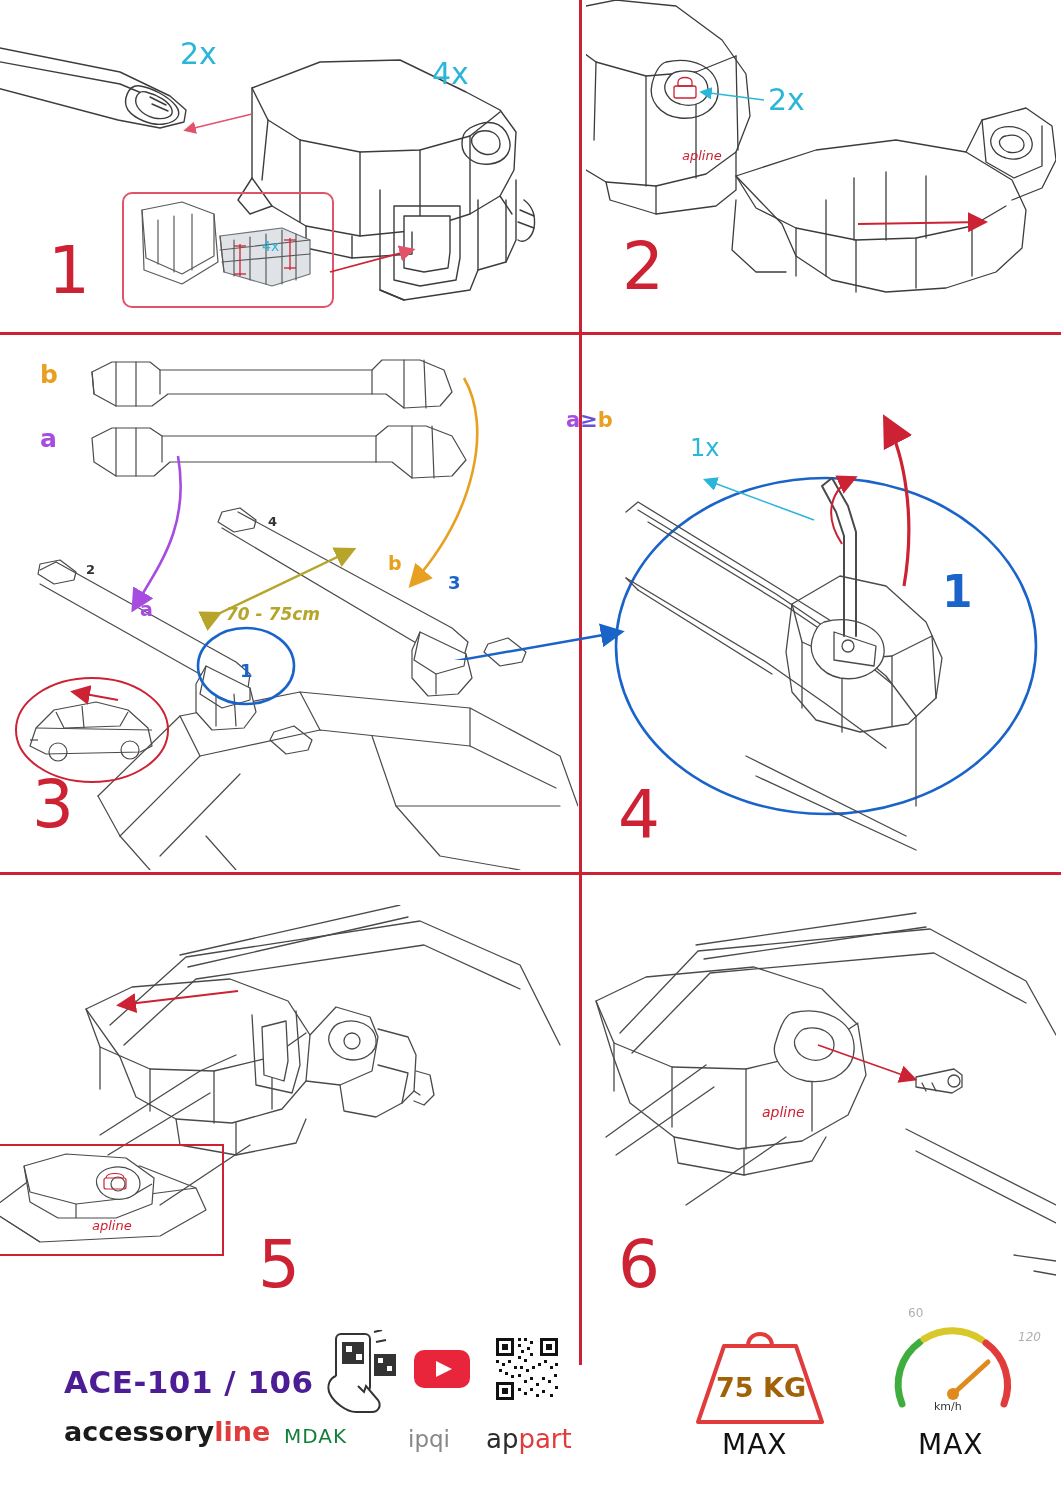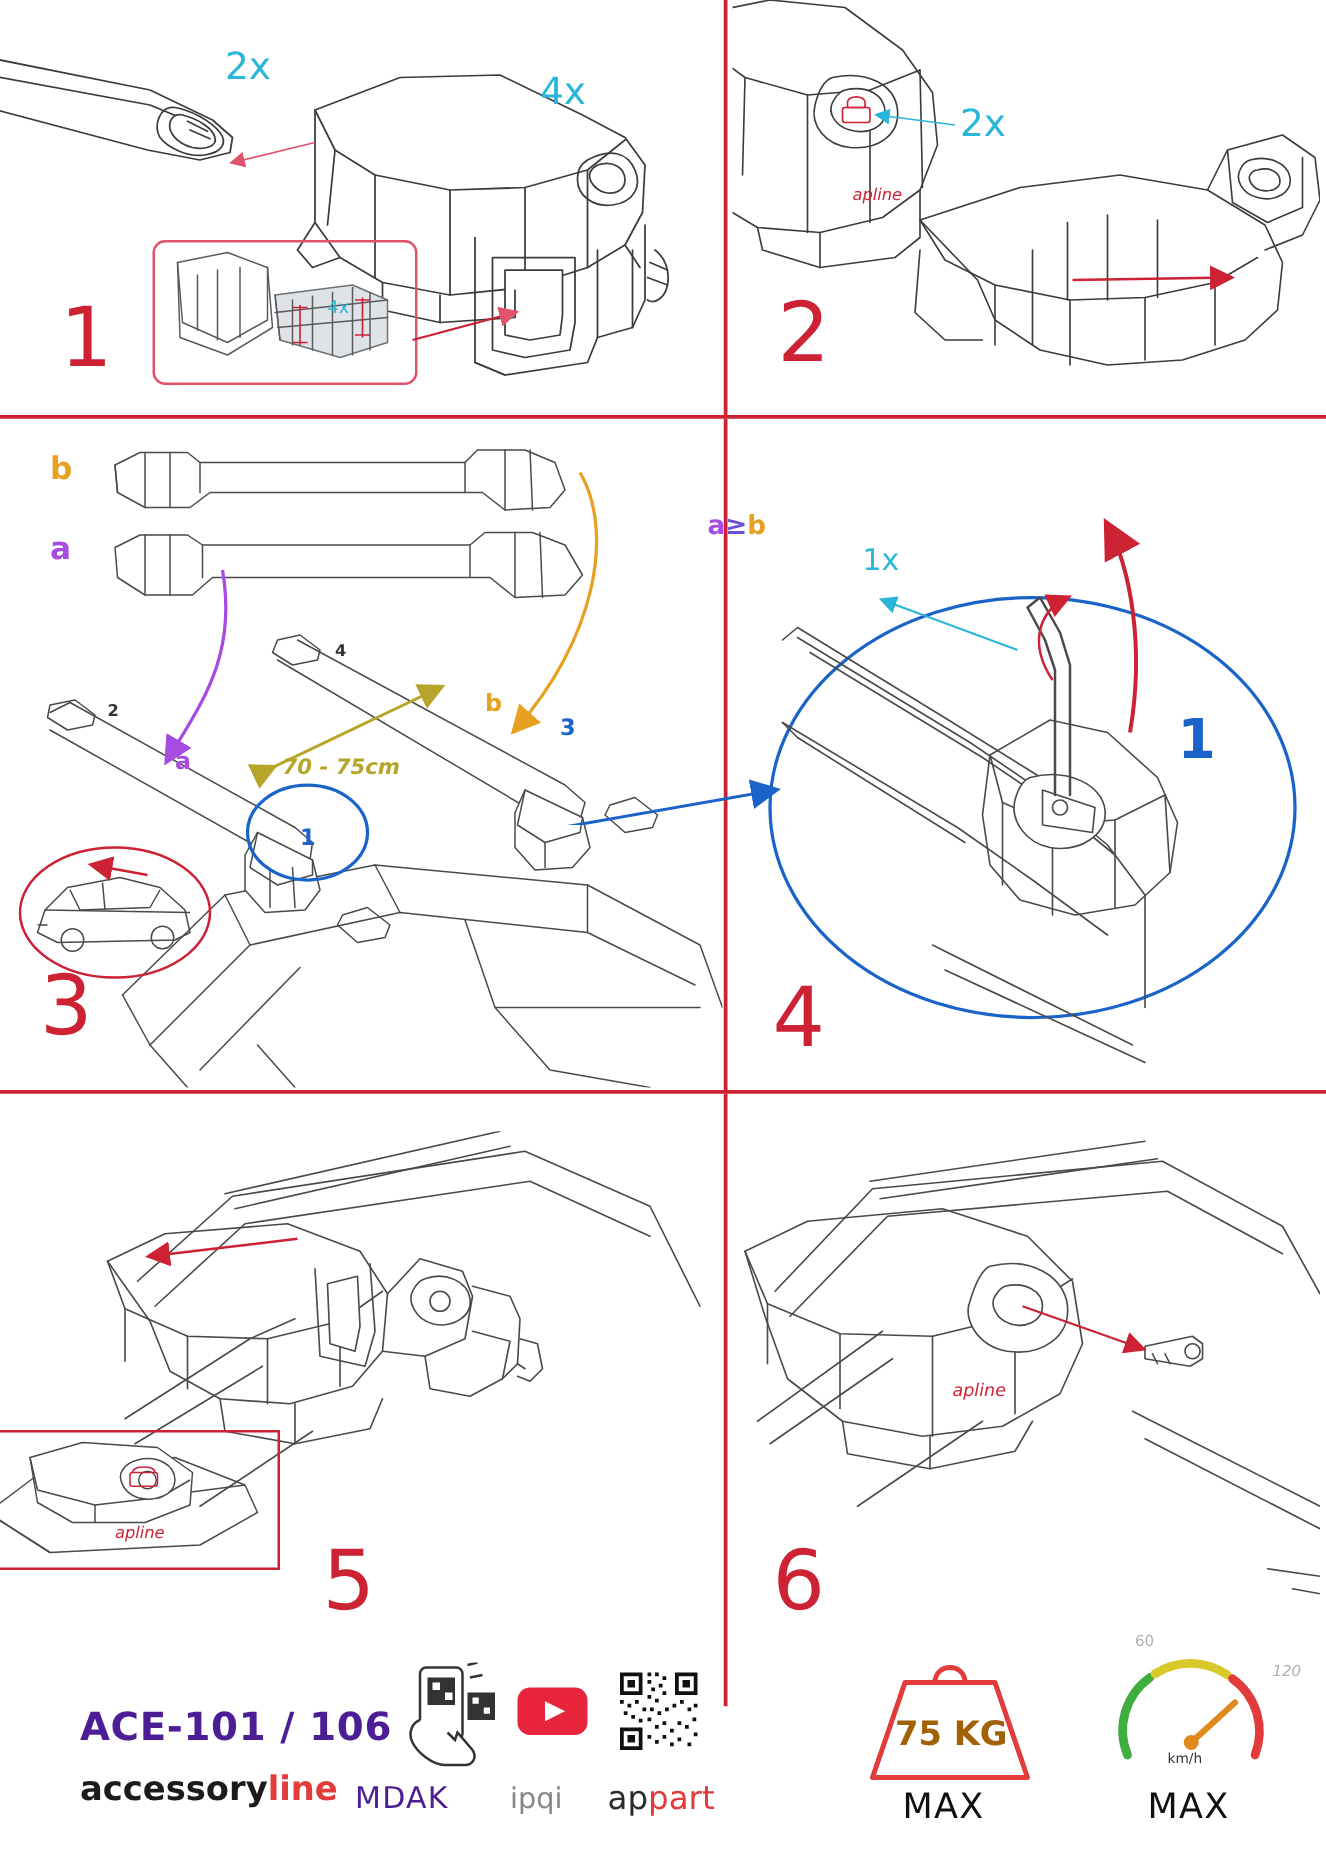--- a/index.html
+++ b/index.html
@@ -103,22 +103,22 @@
   }
   .footer-brand {
     position: absolute;
     font-size: 27px;
     font-weight: 700;
   }
   .fb-dark { color: #1b1b1b; }
   .fb-red { color: #e23b3b; }
   .mdak {
     position: absolute;
-    color: #4c1d95;
-    font-size: 24px;
+    color: #15803d;
+    font-size: 20px;
     letter-spacing: 1px;
   }
   .ipqi {
     position: absolute;
     color: #888;
     font-size: 23px;
   }
   .apline {
     position: absolute;
     font-size: 26px;

